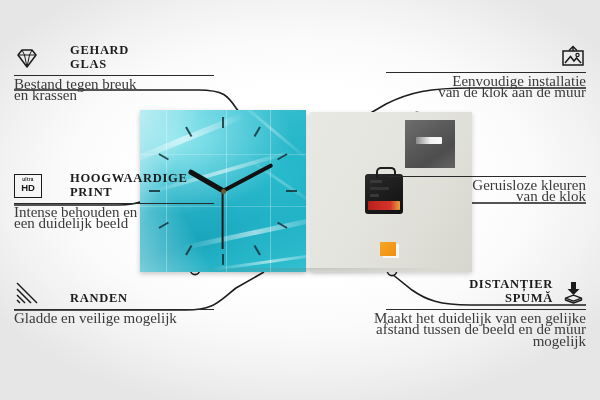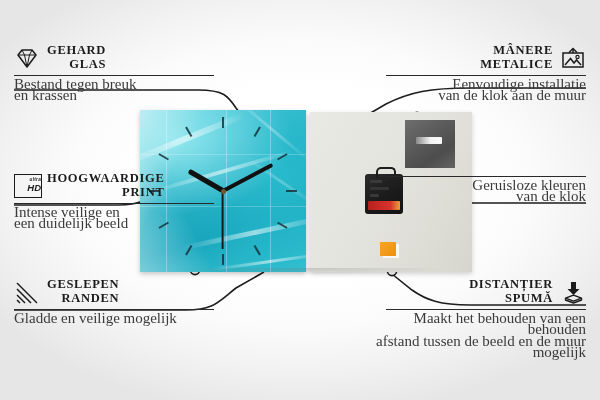--- a/index.html
+++ b/index.html
@@ -18,37 +18,36 @@
 
   
   .feat{position:absolute;width:200px;}
   .feat .head{display:flex;align-items:center;gap:7px;}
   .feat.right .head{flex-direction:row;justify-content:flex-end;}
   .ttl{
     font-family:"Liberation Serif",serif;
     font-size:12.5px;font-weight:700;letter-spacing:.7px;
     color:#1b1b1b;line-height:13.5px;text-transform:uppercase;
   }
-  .feat.left .ttl{text-align:right;}
+  .feat.left .ttl{text-align:left;margin-left:23px;}
   .feat.right .ttl{text-align:right;}
   .rule{height:1px;background:#2a2a2a;margin-top:4px;}
   .sub{
     font-family:"Liberation Serif",serif;
     font-size:15px;color:#3a3a3a;line-height:11.4px;margin-top:3px;
   }
   .feat.right .sub{text-align:right;}
   .ico{width:26px;height:24px;flex:0 0 26px;display:block;}
   .ico svg{display:block;}
 
   
   .hdbox{
     width:26px;height:22px;border:1.4px solid #1b1b1b;
-    display:flex;flex-direction:column;align-items:flex-end;justify-content:center;
+    display:flex;flex-direction:column;align-items:center;justify-content:center;
     line-height:1;
-    font-style:italic;
   }
   .hdbox .u{font-family:"Liberation Sans",sans-serif;font-size:4.6px;font-weight:700;letter-spacing:.3px;color:#1b1b1b;}
   .hdbox .h{font-family:"Liberation Sans",sans-serif;font-size:9.5px;font-weight:700;letter-spacing:0;color:#1b1b1b;margin-top:.5px;}
 
   
   #clock{
     position:absolute;left:140px;top:110px;width:166px;height:162px;
     overflow:hidden;
     background:
       linear-gradient(118deg, rgba(255,255,255,.50) 0%, rgba(255,255,255,0) 26%),
@@ -223,51 +222,48 @@
           <span class="u">ultra</span>
           <span class="h">HD</span>
         </span>
       </span>
       <span class="ttl">
         <span>HOOGWAARDIGE</span><br><span>PRINT</span>
       </span>
     </div>
     <div class="rule"></div>
     <div class="sub">
-      <span>Intense veilige en</span><br><span>een duidelijk beeld</span>
+      <span>Intense behouden en</span><br><span>een duidelijk beeld</span>
     </div>
   </div>
 
   <div class="feat left" style="left:14px;top:278px;">
     <div class="head">
       <span class="ico">
         <svg viewBox="0 0 26 24" width="26" height="24">
           <g stroke="#1b1b1b" stroke-width="1.5" fill="none">
             <path d="M3,3 L23,23"></path>
               <path d="M3,9 L17,23"></path>
               <path d="M3,15 L11,23"></path>
               <path d="M3,20 L6,23"></path>
           </g>
         </svg>
       </span>
       <span class="ttl">
-        <span>GESLEPEN</span><br><span>RANDEN</span>
+        <br><span>RANDEN</span>
       </span>
     </div>
     <div class="rule"></div>
     <div class="sub">
       <span>Gladde en veilige mogelijk</span>
     </div>
   </div>
 
   <div class="feat right" style="left:386px;top:44px;">
     <div class="head">
-      <span class="ttl">
-        <span>MÂNERE</span><br><span>METALICE</span>
-      </span>
       <span class="ico">
         <svg viewBox="0 0 26 24" width="26" height="24">
           <g fill="none" stroke="#1b1b1b" stroke-width="1.5">
             <rect x="3" y="7" width="20" height="14"></rect>
             <path d="M13,7 L13,3"></path>
               <path d="M9,6.5 L13,2.5 L17,6.5"></path>
             <path d="M5,19 L10.5,12.5 L14,17 L16.5,14 L21,19"></path>
           </g>
           <circle cx="17.5" cy="11" r="1.6" fill="none" stroke="#1b1b1b" stroke-width="1.2"></circle>
         </svg>
@@ -298,17 +294,17 @@
           </g>
           <g fill="none" stroke="#1b1b1b" stroke-width="1.4" stroke-linejoin="round">
             <path d="M13.5,15.2 L21.5,18.2 L13.5,21.2 L5.5,18.2 Z"></path>
             <path d="M5.5,18.2 L5.5,20.0 L13.5,23.0 L21.5,20.0 L21.5,18.2"></path>
           </g>
         </svg>
       </span>
     </div>
     <div class="rule"></div>
     <div class="sub" style="margin-left:-22px;width:222px;">
-      <span>Maakt het behouden van een behouden</span><br><span>afstand tussen de beeld en de muur mogelijk</span>
+      <span>Maakt het duidelijk van een gelijke</span><br><span>afstand tussen de beeld en de muur mogelijk</span>
     </div>
   </div>
 
 </div>
 
 </body></html>

